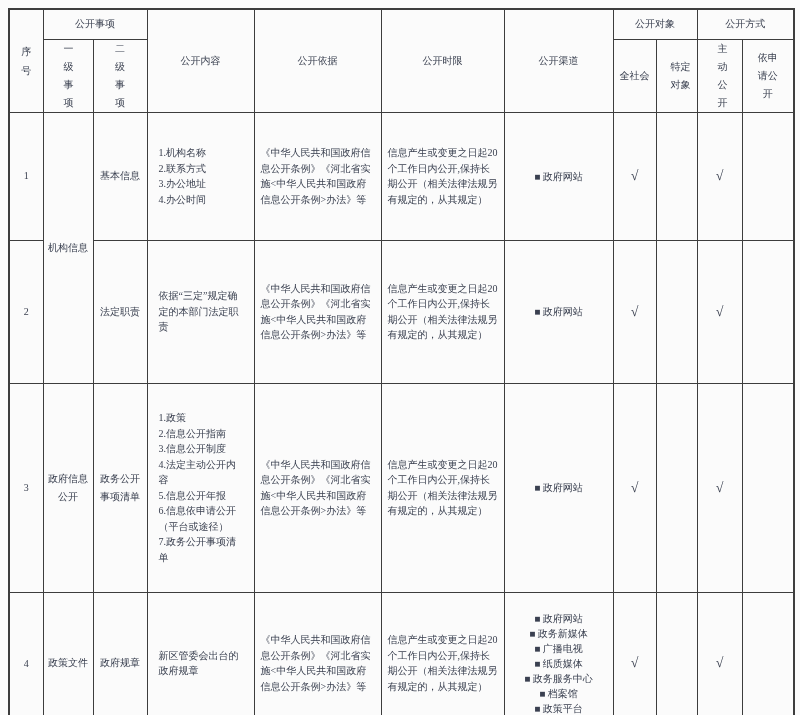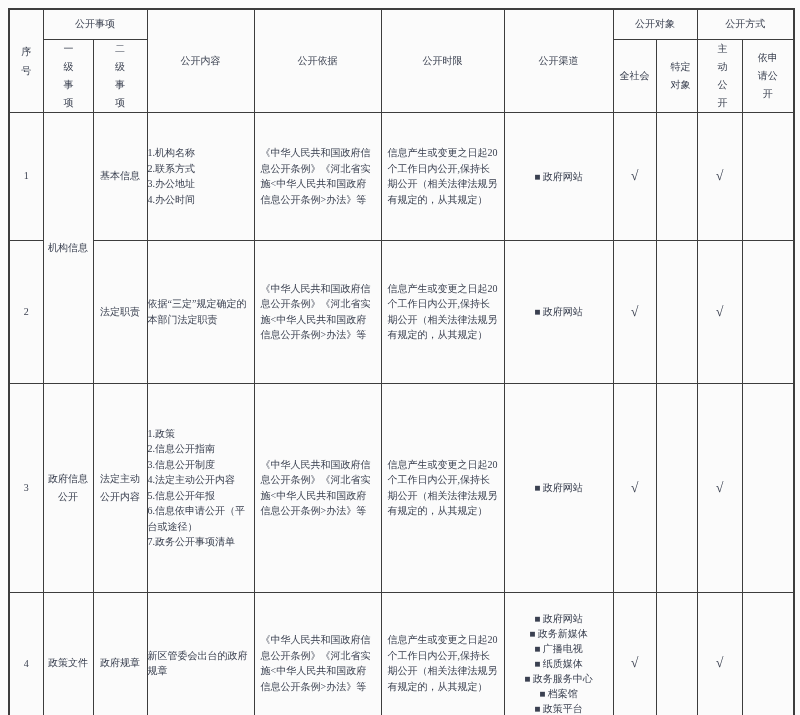--- a/index.html
+++ b/index.html
@@ -33,21 +33,21 @@
   .h{line-height:1.6;padding:2px 1px;}
   .h-seq{line-height:1.9;padding:0 8px;margin-top:24px;}
   .h-l1,.h-l2{padding:0 20px;line-height:1.8;}
   .h-all{padding:0;}
   .h-spec{padding:0 6px;line-height:1.8;text-align:right;}
   .h-active{padding:0 20px;line-height:1.8;}
   .h-req{padding:0 13px;line-height:1.8;margin-top:41px;}
   .c-seq{padding:0 6px;}
   .c-l1{padding:2px 4px;line-height:1.8;margin-left:23px;}
   .c-l2{padding:2px 4px;line-height:1.8;margin-left:12px;}
-  .c-content{text-align:left;padding:4px 0;white-space:pre-line;}
+  .c-content{text-align:left;padding:4px 11px;white-space:pre-line;}
   .c-basis{text-align:left;padding:4px 6px;}
   .c-time{text-align:left;padding:4px 6px;}
   .c-channel{text-align:center;padding:4px 8px;line-height:1.5;white-space:pre-line;}
   .c-mark{font-size:14px;padding:0;}
 </style>
 </head>
 <body>
 
 <div class="sheet">
   <table>
@@ -110,21 +110,21 @@
         <td class="c-channel">■ 政府网站</td>
         <td class="c-mark">√</td>
         <td class="c-mark"></td>
         <td class="c-mark">√</td>
         <td class="c-mark"></td>
       </tr>
 
       <tr style="height:209px">
         <td class="c-seq">3</td>
         <td class="c-l1">政府信息公开</td>
-        <td class="c-l2">法定主动公开内容</td>
+        <td class="c-l2">政务公开事项清单</td>
         <td class="c-content">1.政策
 2.信息公开指南
 3.信息公开制度
 4.法定主动公开内容
 5.信息公开年报
 6.信息依申请公开（平台或途径）
 7.政务公开事项清单</td>
         <td class="c-basis">《中华人民共和国政府信息公开条例》《河北省实施&lt;中华人民共和国政府信息公开条例&gt;办法》等</td>
         <td class="c-time">信息产生或变更之日起20个工作日内公开,保持长期公开（相关法律法规另有规定的，从其规定）</td>
         <td class="c-channel">■ 政府网站</td>

